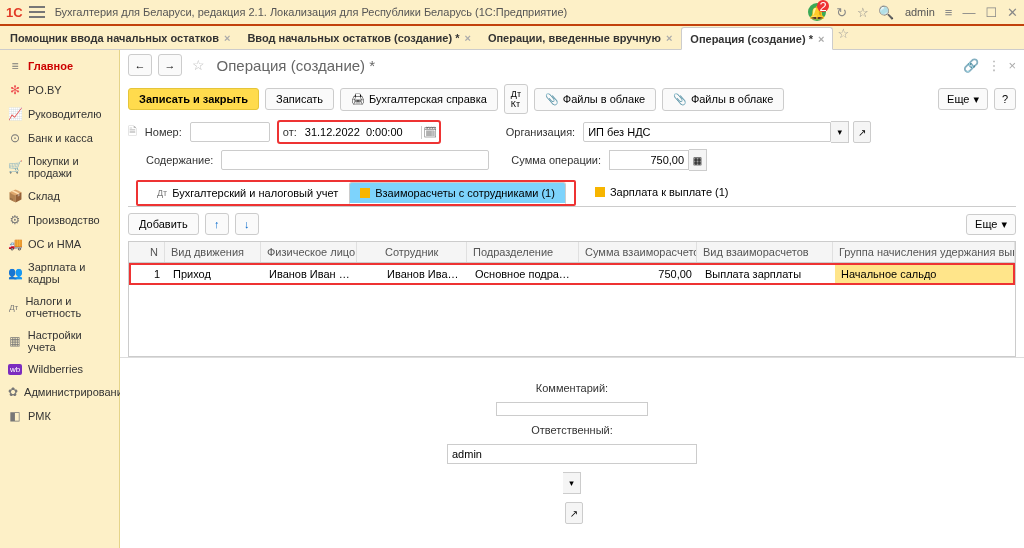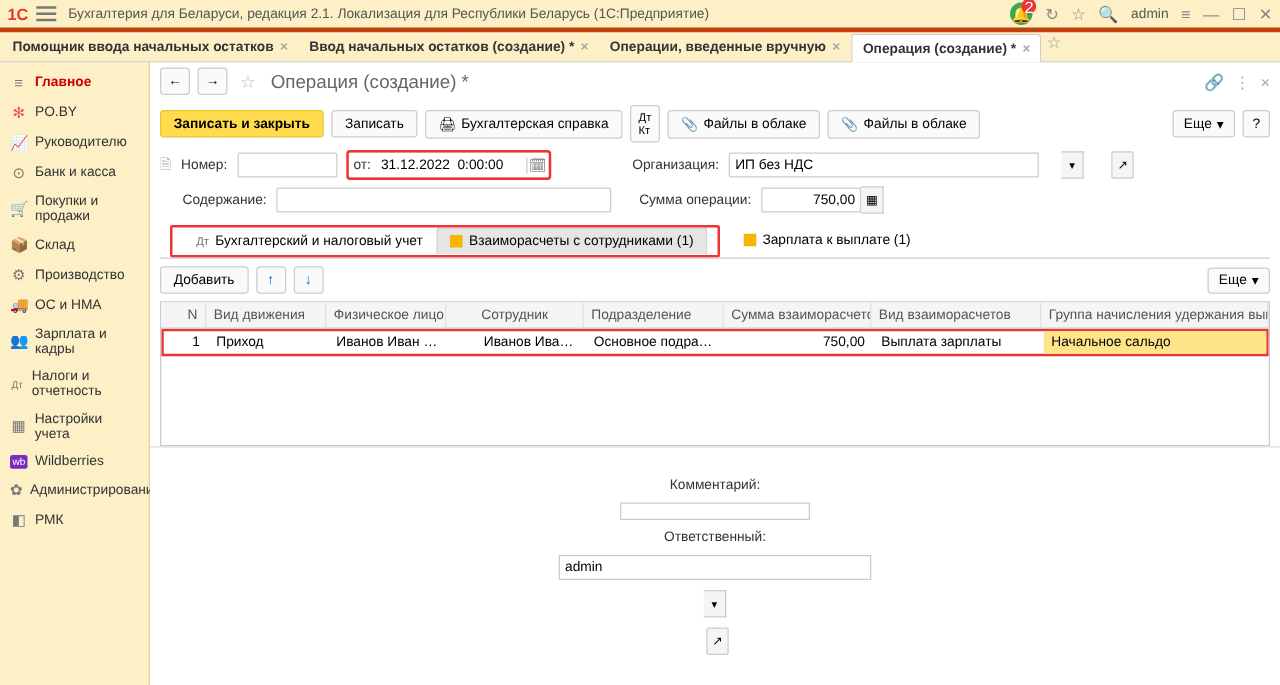--- a/index.html
+++ b/index.html
@@ -1,17 +1,17 @@
 <!DOCTYPE html>
 <html><head>
 <meta charset="utf-8">
 <style>
   * { box-sizing: border-box; font-family: Arial, sans-serif; }
   body { margin:0; padding:0; width:1024px; height:548px; background:#fff; font-size:11px; overflow:hidden; }
-  .titlebar { height:26px; background:#fdf0c7; display:flex; align-items:center; padding:0 6px; border-bottom:4px solid #c2410c; }
+  .titlebar { height:26px; background:#fdf0c7; display:flex; align-items:center; padding:0 6px; border-bottom:2px solid #c2410c; }
   .logo1c { color:#e23c27; font-weight:bold; font-size:13px; margin-right:6px; }
   .burger { width:16px; height:12px; border-top:2px solid #777; border-bottom:2px solid #777; position:relative; margin-right:10px; }
   .burger:before { content:""; position:absolute; top:3px; left:0; right:0; border-top:2px solid #777; }
   .apptitle { color:#555; font-size:11px; flex:1; }
   .title-icons { display:flex; gap:10px; align-items:center; color:#888; }
   .title-icons span { font-size:13px; cursor:pointer; }
   .bell { position:relative; width:18px; height:18px; background:#3aa957; border-radius:50%; display:flex; align-items:center; justify-content:center; color:#fff; font-size:10px;}
   .bell-badge { position:absolute; top:-3px; right:-3px; background:#e33; color:#fff; border-radius:50%; width:12px; height:12px; font-size:8px; display:flex; align-items:center; justify-content:center;}
   .tabsbar { height:24px; background:#fdf0c7; display:flex; align-items:stretch; border-bottom:1px solid #ccc; padding-left:2px;}
   .tab { display:flex; align-items:center; padding:0 8px; font-size:11px; color:#333; border-right:1px solid transparent; gap:5px; white-space:nowrap;font-weight:bold;}
@@ -35,31 +35,31 @@
   .more-link { margin-left:auto; }
   .more-dd { border:1px solid #ccc; border-radius:3px; padding:3px 8px; font-size:11px; background:#fafafa; display:flex; align-items:center; gap:4px;}
   .qbtn { border:1px solid #ccc; border-radius:3px; width:22px; height:22px; display:flex; align-items:center; justify-content:center; font-size:11px; background:#fafafa;}
   .form-row { display:flex; align-items:center; padding:3px 8px; gap:8px; font-size:11px;}
   .label { color:#333; }
   .input { border:1px solid #ccc; border-radius:2px; height:20px; padding:0 4px; font-size:11px; background:#fff;}
   .hl-red { outline:2px solid #e33; outline-offset:-1px; }
   .date-wrap { display:flex; align-items:center; border:1px solid #ccc; border-radius:2px; height:22px; }
   .date-wrap input { border:none; outline:none; height:18px; width:120px; font-size:11px; padding:0 4px;}
   .cal-icon { width:18px; text-align:center; color:#555; font-size:11px; border-left:1px solid #ccc;}
-  .org-wrap { display:flex; align-items:center; flex:0 0 auto;gap:18px;}
+  .org-wrap { display:flex; align-items:center; flex:0 0 auto;}
   .org-input { border:1px solid #ccc; border-radius:2px 0 0 2px; height:20px; width:248px; padding:0 4px; font-size:11px;}
   .dd-btn { border:1px solid #ccc; border-left:none; width:18px; height:22px; display:flex; align-items:center; justify-content:center; font-size:9px; background:#f5f5f5;}
   .open-btn { border:1px solid #ccc; width:18px; height:22px; display:flex; align-items:center; justify-content:center; font-size:10px; background:#f5f5f5; margin-left:4px; border-radius:2px;}
   .sum-wrap { display:flex; align-items:center;}
   .sum-input { border:1px solid #ccc; height:20px; width:80px; text-align:right; padding:0 4px; font-size:11px;}
   .calc-btn { border:1px solid #ccc; width:18px; height:22px; display:flex; align-items:center; justify-content:center; font-size:10px; background:#f5f5f5; border-left:none;}
   .subtabs { display:flex; align-items:center; padding:0 8px; border:2px solid #e33; margin:2px 8px 0 8px; border-radius:2px; width:fit-content;}
   .subtab-all { display:flex; padding:0 8px; margin-top:4px;}
   .subtab { display:flex; align-items:center; gap:5px; padding:4px 10px; font-size:11px; border:1px solid transparent; cursor:pointer; border-radius:3px 3px 0 0;}
-  .subtab.sel { border:1px solid #ccc; border-bottom-color:#fff; background:#e5e5e5;}
+  .subtab.sel { border:1px solid #ccc; border-bottom-color:#fff; background:#7dd3fc;}
   .subtab-icon { width:10px; height:10px; background:#f7b500; display:inline-block; }
   .tab-body-line { border-top:1px solid #ccc; margin:0 8px;}
   .tb-toolbar { display:flex; align-items:center; gap:6px; padding:6px 8px;}
   .tb-toolbar .more-link{ margin-left:auto;}
   .grid { margin:0 8px; border:1px solid #ccc; flex:1; min-height:0; display:flex; flex-direction:column;}
   .grid-head { display:flex; background:#f5f5f5; border-bottom:1px solid #ccc; font-size:11px; color:#555;}
   .gh { padding:4px 6px; border-right:1px solid #e0e0e0; overflow:hidden; white-space:nowrap;}
   .grid-body { flex:1; overflow:auto; }
   .grow { display:flex; font-size:11px; border:2px solid #e33; background:#fff; align-items:center;}
   .gc { padding:3px 6px; border-right:1px solid transparent; overflow:hidden; white-space:nowrap; text-overflow:ellipsis;}

